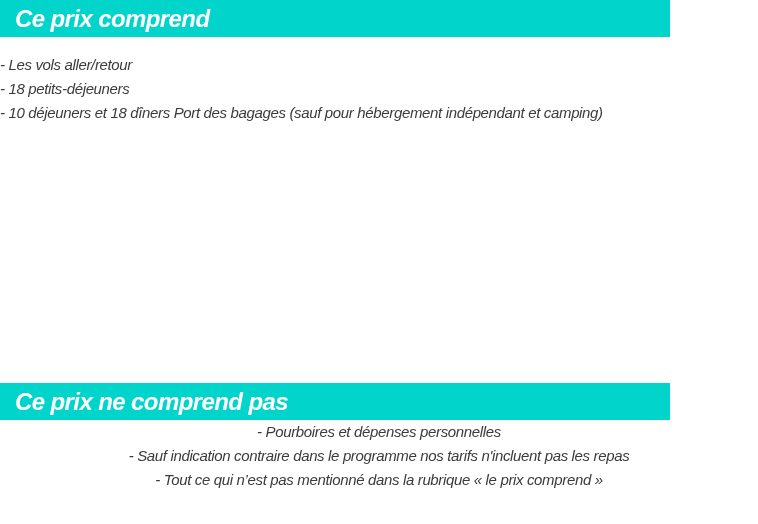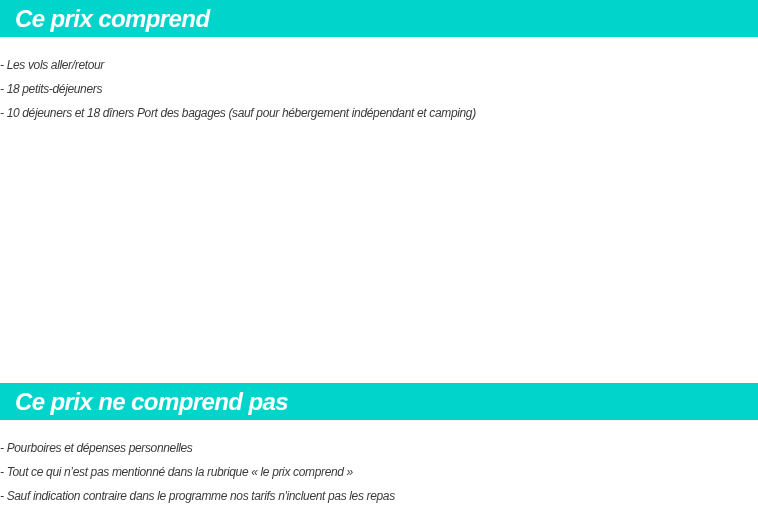--- a/index.html
+++ b/index.html
@@ -10,21 +10,21 @@
     body {
       width: 758px;
       height: 524px;
       position: relative;
       overflow: hidden;
       font-family: "DejaVu Sans", "Liberation Sans", sans-serif;
     }
     .section-header {
       position: absolute;
       left: 0;
-      width: 758px;
+      width: 670px;
       height: 37px;
       background: #00d4cb;
       box-sizing: border-box;
       padding-left: 15px;
     }
     .section-header h2 {
       margin: 0;
       font-family: "Liberation Sans", "DejaVu Sans", sans-serif;
       font-style: italic;
       font-weight: bold;
@@ -39,44 +39,44 @@
       position: absolute;
       left: 0;
       width: 758px;
       margin: 0;
       padding: 0;
       list-style: none;
     }
     .item-list li {
       font-family: "Liberation Sans", "DejaVu Sans", sans-serif;
       font-style: italic;
-      font-size: 12px;
+      font-size: 15px;
       line-height: 24px;
       color: #3b3b3b;
       letter-spacing: -0.35px;
       margin: 0;
       padding: 0;
     }
     #list-included { top: 53px; }
-    #list-excluded { top: 436px; }
+    #list-excluded { top: 420px; text-align: center; }
   </style>
 </head>
 <body>
 
 <div class="section-header" id="header-included">
   <h2>Ce prix comprend</h2>
 </div>
 
 <ul class="item-list" id="list-included">
   <li>- Les vols aller/retour</li>
   <li>- 18 petits-déjeuners</li>
   <li>- 10 déjeuners et 18 dîners Port des bagages (sauf pour hébergement indépendant et camping)</li>
 </ul>
 
 <div class="section-header" id="header-excluded">
   <h2>Ce prix ne comprend pas</h2>
 </div>
 
 <ul class="item-list" id="list-excluded">
   <li>- Pourboires et dépenses personnelles</li>
+  <li>- Sauf indication contraire dans le programme nos tarifs n'incluent pas les repas</li>
   <li>- Tout ce qui n’est pas mentionné dans la rubrique « le prix comprend »</li>
-  <li>- Sauf indication contraire dans le programme nos tarifs n'incluent pas les repas</li>
 </ul>
 
 </body></html>

